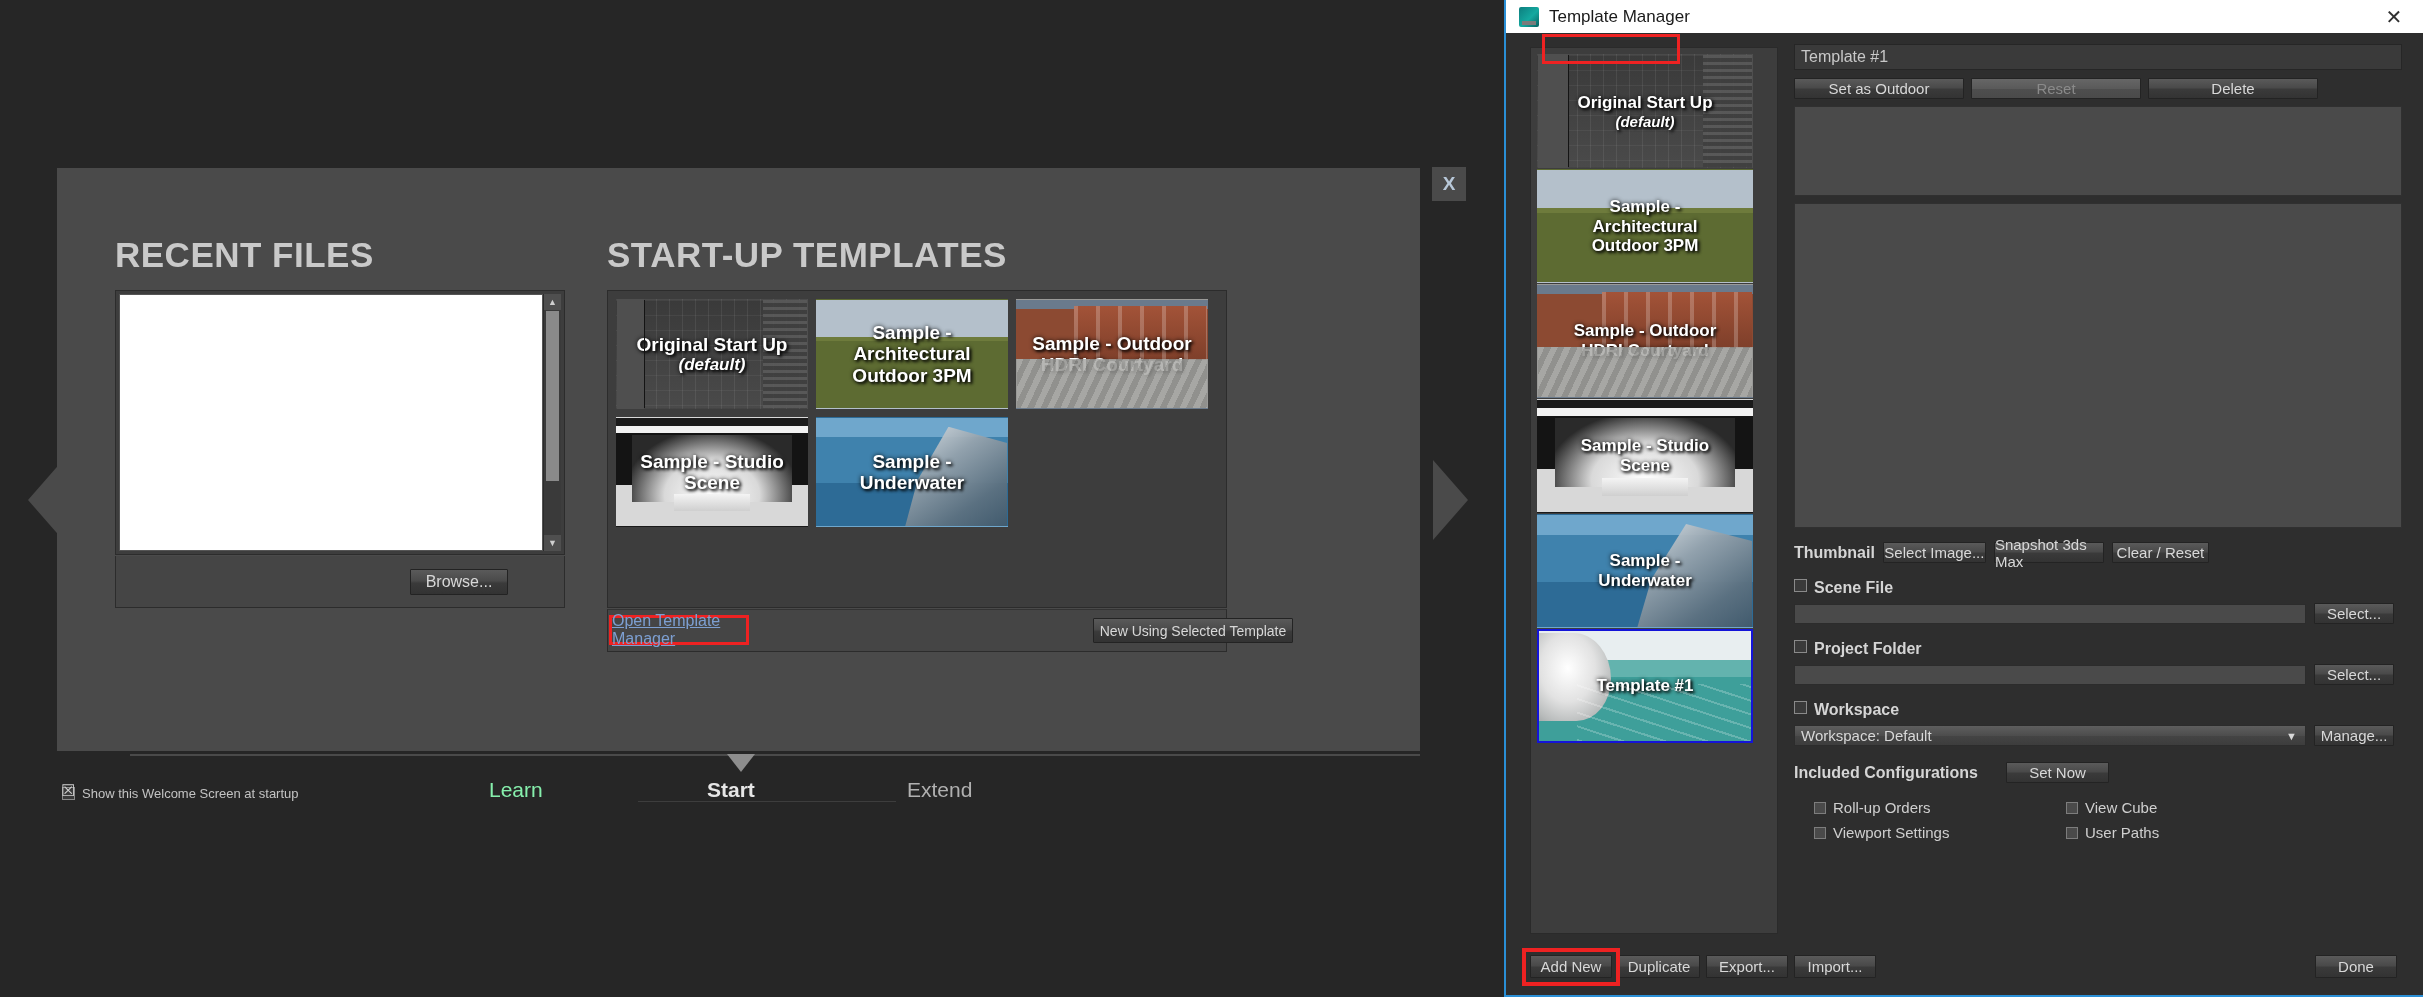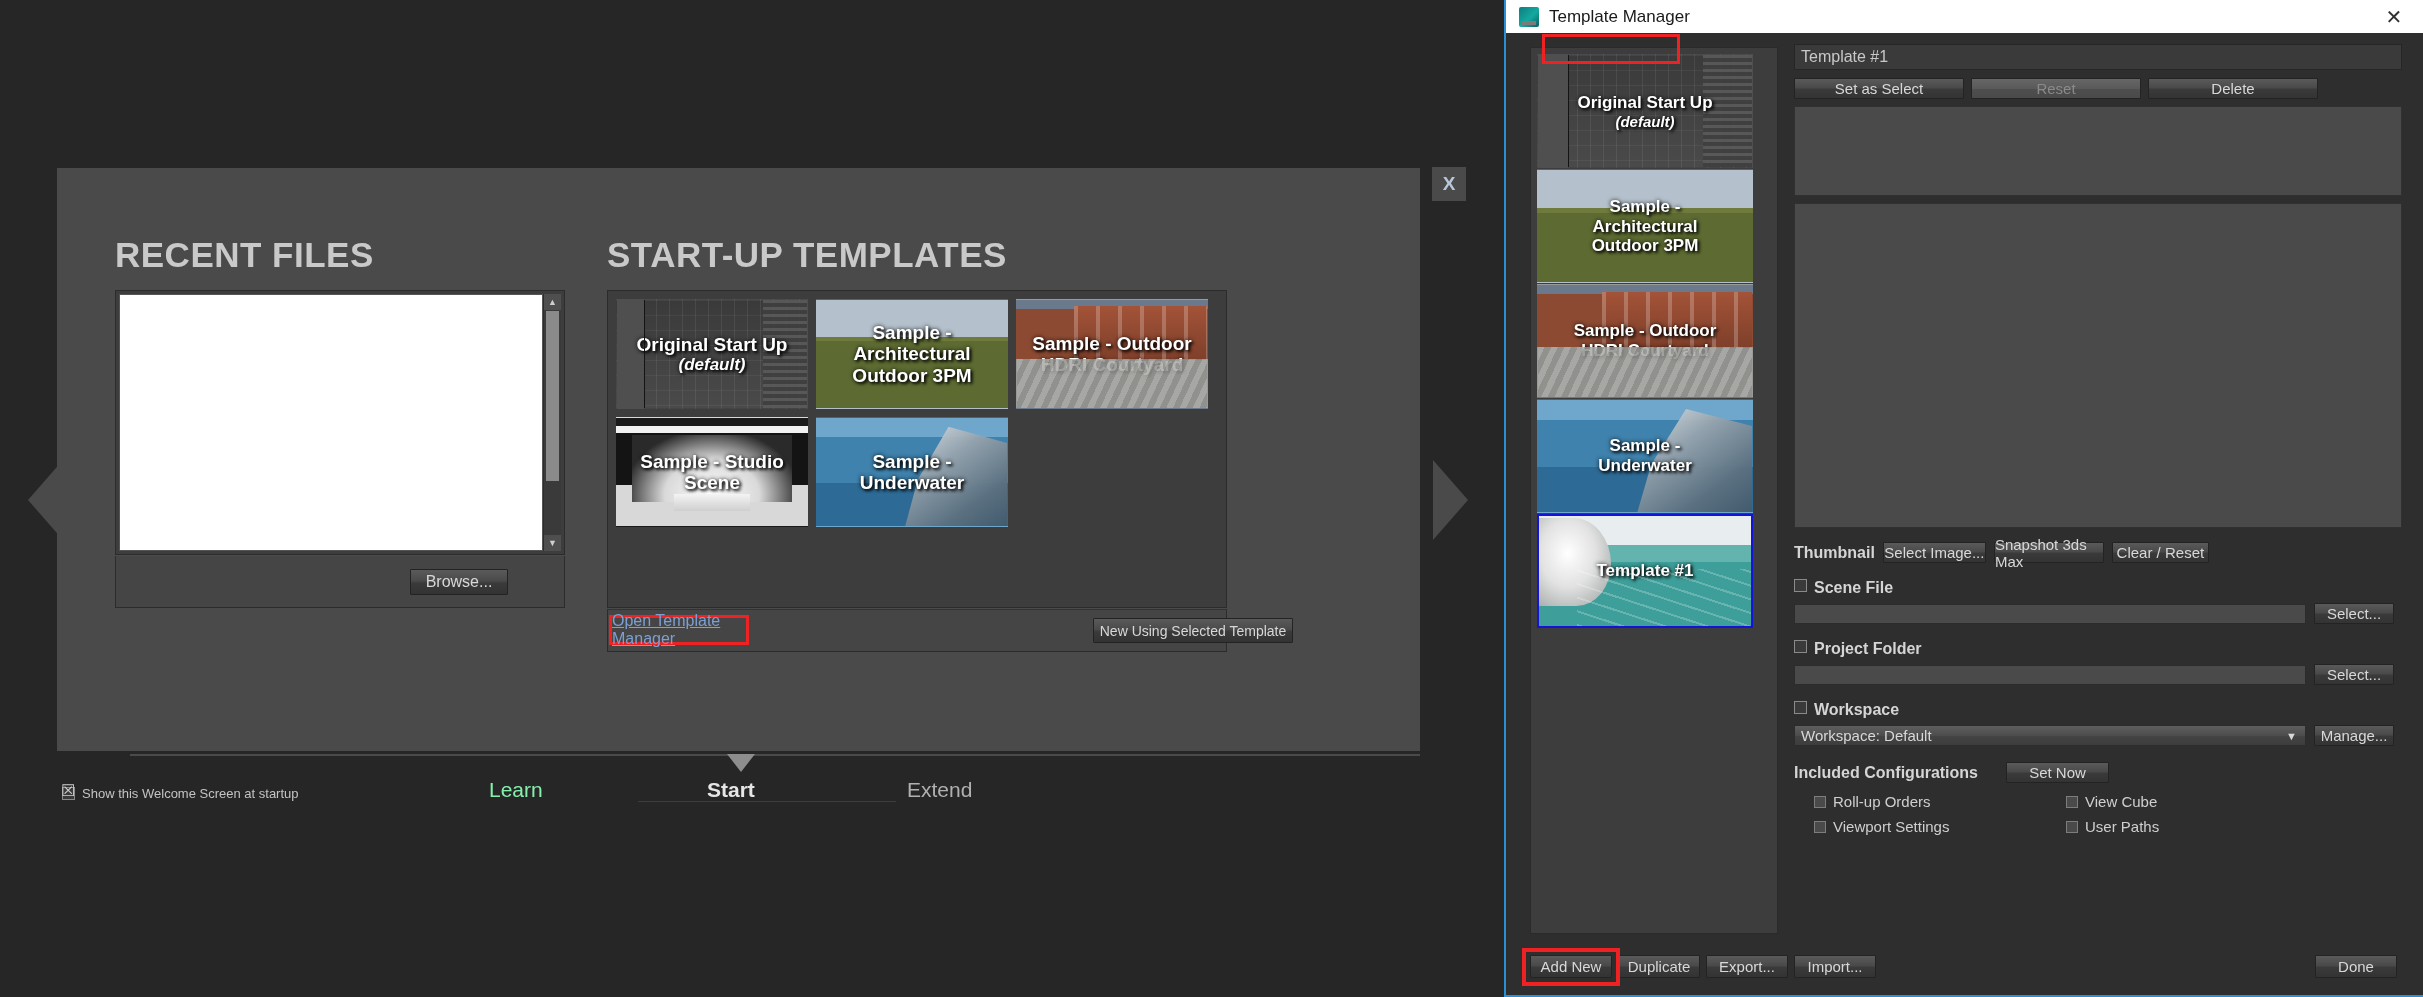--- a/index.html
+++ b/index.html
@@ -263,21 +263,21 @@
   .tm-select .caret {
     position: absolute; right: 8px; top: 50%; transform: translateY(-50%);
     font-size: 11px; color: #d8d8d8;
   }
   .tm-check-label { color: #d5d5d5; font-size: 16px; font-weight: bold; }
 
   #tm-included-row { margin-top: 16px; display: flex; align-items: center; gap: 28px; }
   #btn-set-now { width: 103px; height: 21px; font-size: 15px; }
 
   #tm-config-grid {
-    margin-top: 10px; display: grid; grid-template-columns: 252px 252px;
+    margin-top: 16px; display: grid; grid-template-columns: 252px 252px;
     row-gap: 8px; padding-left: 20px;
   }
   .cfg-item { display: flex; align-items: center; gap: 7px; cursor: pointer; }
   .cfg-label { color: #cfcfcf; font-size: 15px; }
   .checkbox.sm { width: 12px; height: 12px; background: #4a4a4a; border: 1px solid #7d7d7d; }
 
   
   #tm-bottom {
     position: absolute; left: 0; bottom: 4px; width: 919px; height: 48px;
   }
@@ -446,36 +446,39 @@
       <div id="tm-list">
           <div class="tm-item art-original">
             <div class="tm-item-label">Original Start Up<span class="tm-item-sub">(default)</span></div>
           </div>
           <div class="tm-item art-arch">
             <div class="tm-item-label">Sample -<br>Architectural<br>Outdoor 3PM</div>
           </div>
           <div class="tm-item art-hdri">
             <div class="tm-item-label">Sample - Outdoor<br>HDRI Courtyard</div>
           </div>
+          <div class="tm-item art-studio">
+            <div class="tm-item-label">Sample - Studio<br>Scene</div>
+          </div>
           <div class="tm-item art-under">
             <div class="tm-item-label">Sample -<br>Underwater</div>
           </div>
           <div class="tm-item art-tpl1 selected">
             <div class="tm-item-label">Template #1</div>
           </div>
         </div>
     </div>
     <div id="tm-item-highlight"></div>
 
     <div id="tm-details">
 
       <div id="tm-name-field">Template #1</div>
 
       <div id="tm-top-buttons">
-        <div class="maxbtn">Set as Select</div>
+        <div class="maxbtn">Set as Outdoor</div>
         <div class="maxbtn disabled">Reset</div>
         <div class="maxbtn">Delete</div>
       </div>
 
       <div id="tm-blank-1" class="tm-blank-panel"></div>
       <div id="tm-blank-2" class="tm-blank-panel"></div>
 
       <div id="tm-thumb-row">
         <span class="tm-label">Thumbnail</span>
         <div id="btn-select-image" class="maxbtn">Select Image...</div>

